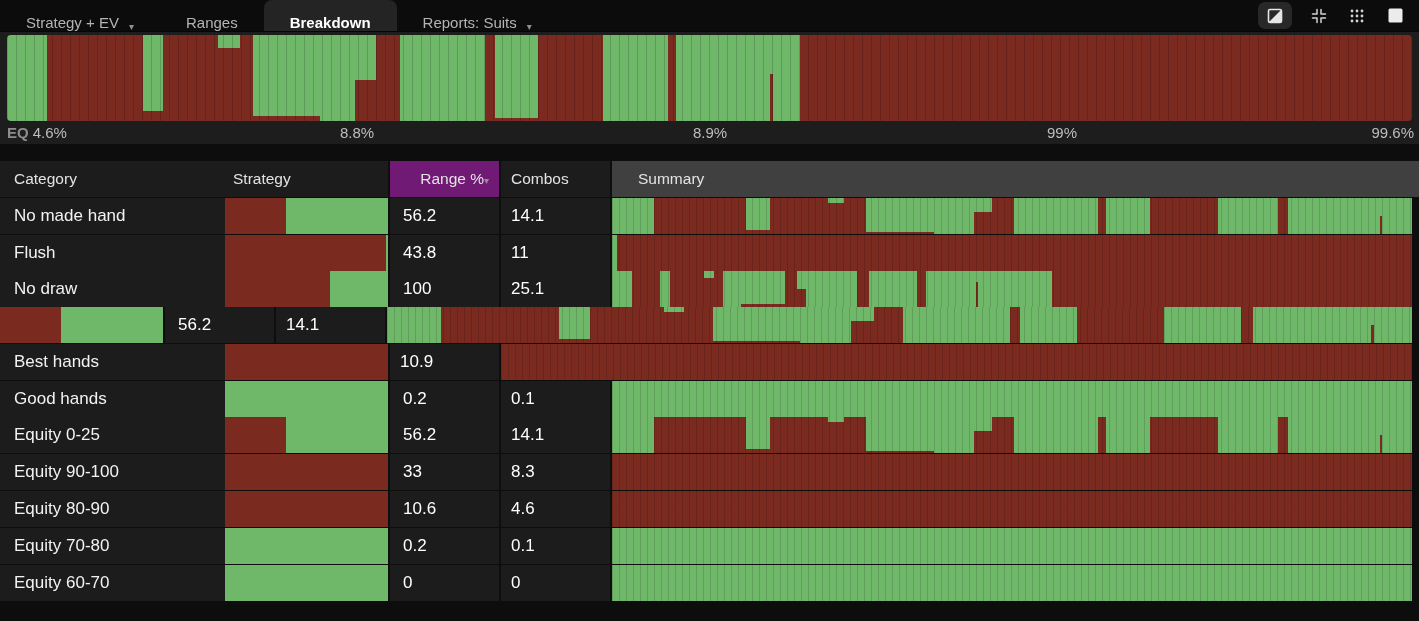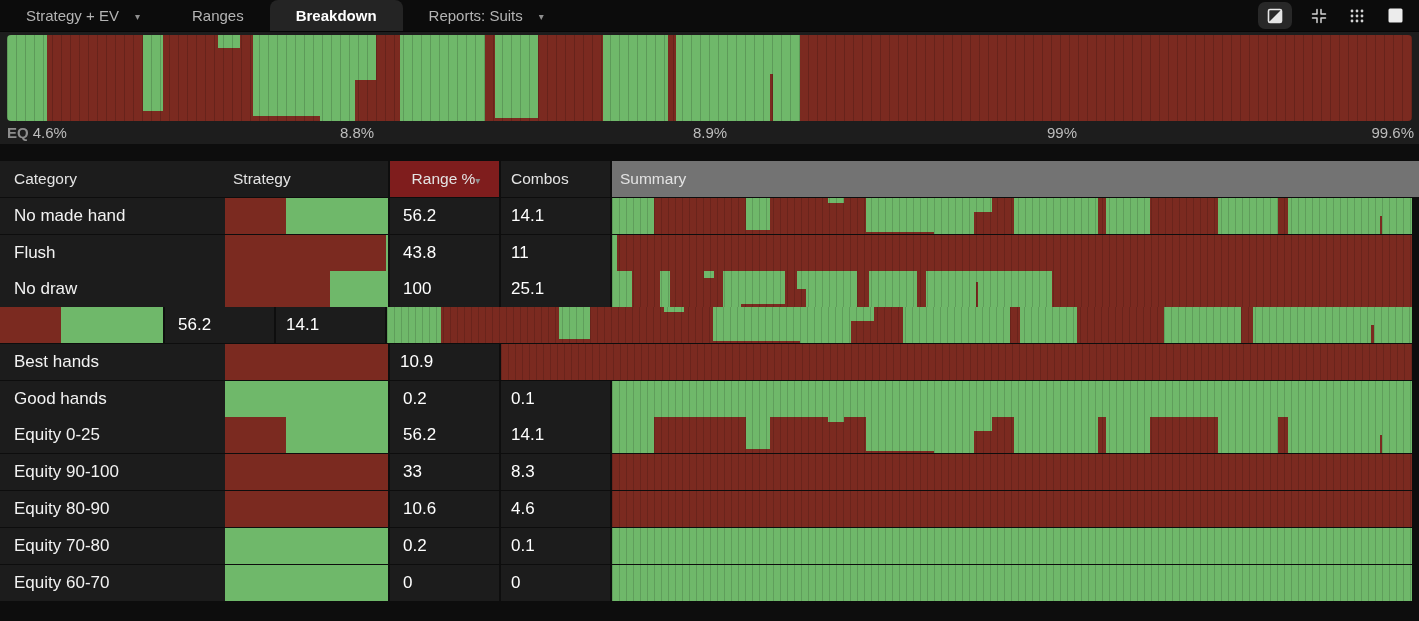--- a/index.html
+++ b/index.html
@@ -11,21 +11,21 @@
     position:relative;
   }
 
   
   .topbar {
     height:32px; background:#0c0c0c;
     display:flex; align-items:stretch;
     border-bottom:1px solid #060606;
   }
   .tab {
-    display:flex; align-items:center; gap:16px;
+    display:flex; align-items:flex-end; gap:10px;
     padding:0 26px; font-size:15px; color:#b4b4b4;
     cursor:pointer; white-space:nowrap;
   }
   .tab.active {
     background:#242424; color:#ffffff; font-weight:bold;
     border-radius:8px 8px 0 0;
   }
   .caret { font-size:10px; color:#8f8f8f; transform:translateY(1px); }
   .topbar-spacer { flex:1; }
   .iconbtn {
@@ -54,24 +54,24 @@
   .trow { display:flex; height:36px; margin-bottom:1px; background:transparent; }
   .trow.group-end { margin-bottom:0; }
   .thead { background:#1c1c1c; font-size:15.5px; color:#e3e3e3; }
   .c-cat   { width:225px; background:#1c1c1c; display:flex; align-items:center; padding-left:14px; }
   .c-strat { width:163px; position:relative; display:flex; }
   .c-range { width:111px; background:#1c1c1c; border-left:2px solid #0e0e0e; display:flex; align-items:center; padding-left:13px; }
   .c-comb  { width:111px; background:#1c1c1c; border-left:2px solid #0e0e0e; display:flex; align-items:center; padding-left:10px; }
   .c-sum   { flex:1; border-left:2px solid #0e0e0e; padding-right:7px; position:relative; }
   .thead .c-strat { background:#1c1c1c; align-items:center; padding-left:8px; }
   .thead .c-range { padding:0; border-left:2px solid #0e0e0e; }
-  .thead .c-sum   { display:flex; align-items:center; padding-left:8px; background:#737373; }
+  .thead .c-sum   { display:flex; align-items:center; padding-left:26px; background:#404040; }
   .sortbox {
-    height:100%; width:100%; background:#7f1d1d;
-    display:flex; align-items:center; justify-content:center;
+    height:100%; width:100%; background:#701a75;
+    display:flex; align-items:center; justify-content:flex-end;
     padding:0 10px 0 13px; cursor:pointer;
   }
   .cat-label { font-size:17px; color:#f2f2f2; }
   .val { font-size:17px; color:#ffffff; }
   .strat-bar { display:flex; width:100%; height:100%; }
   .strat-red { height:100%; }
   .strat-green { height:100%; }
   .sum-strip { position:relative; display:flex; height:100%; overflow:hidden; }
   .sum-strip .seg { height:100%; }
   .sum-strip .texture {

